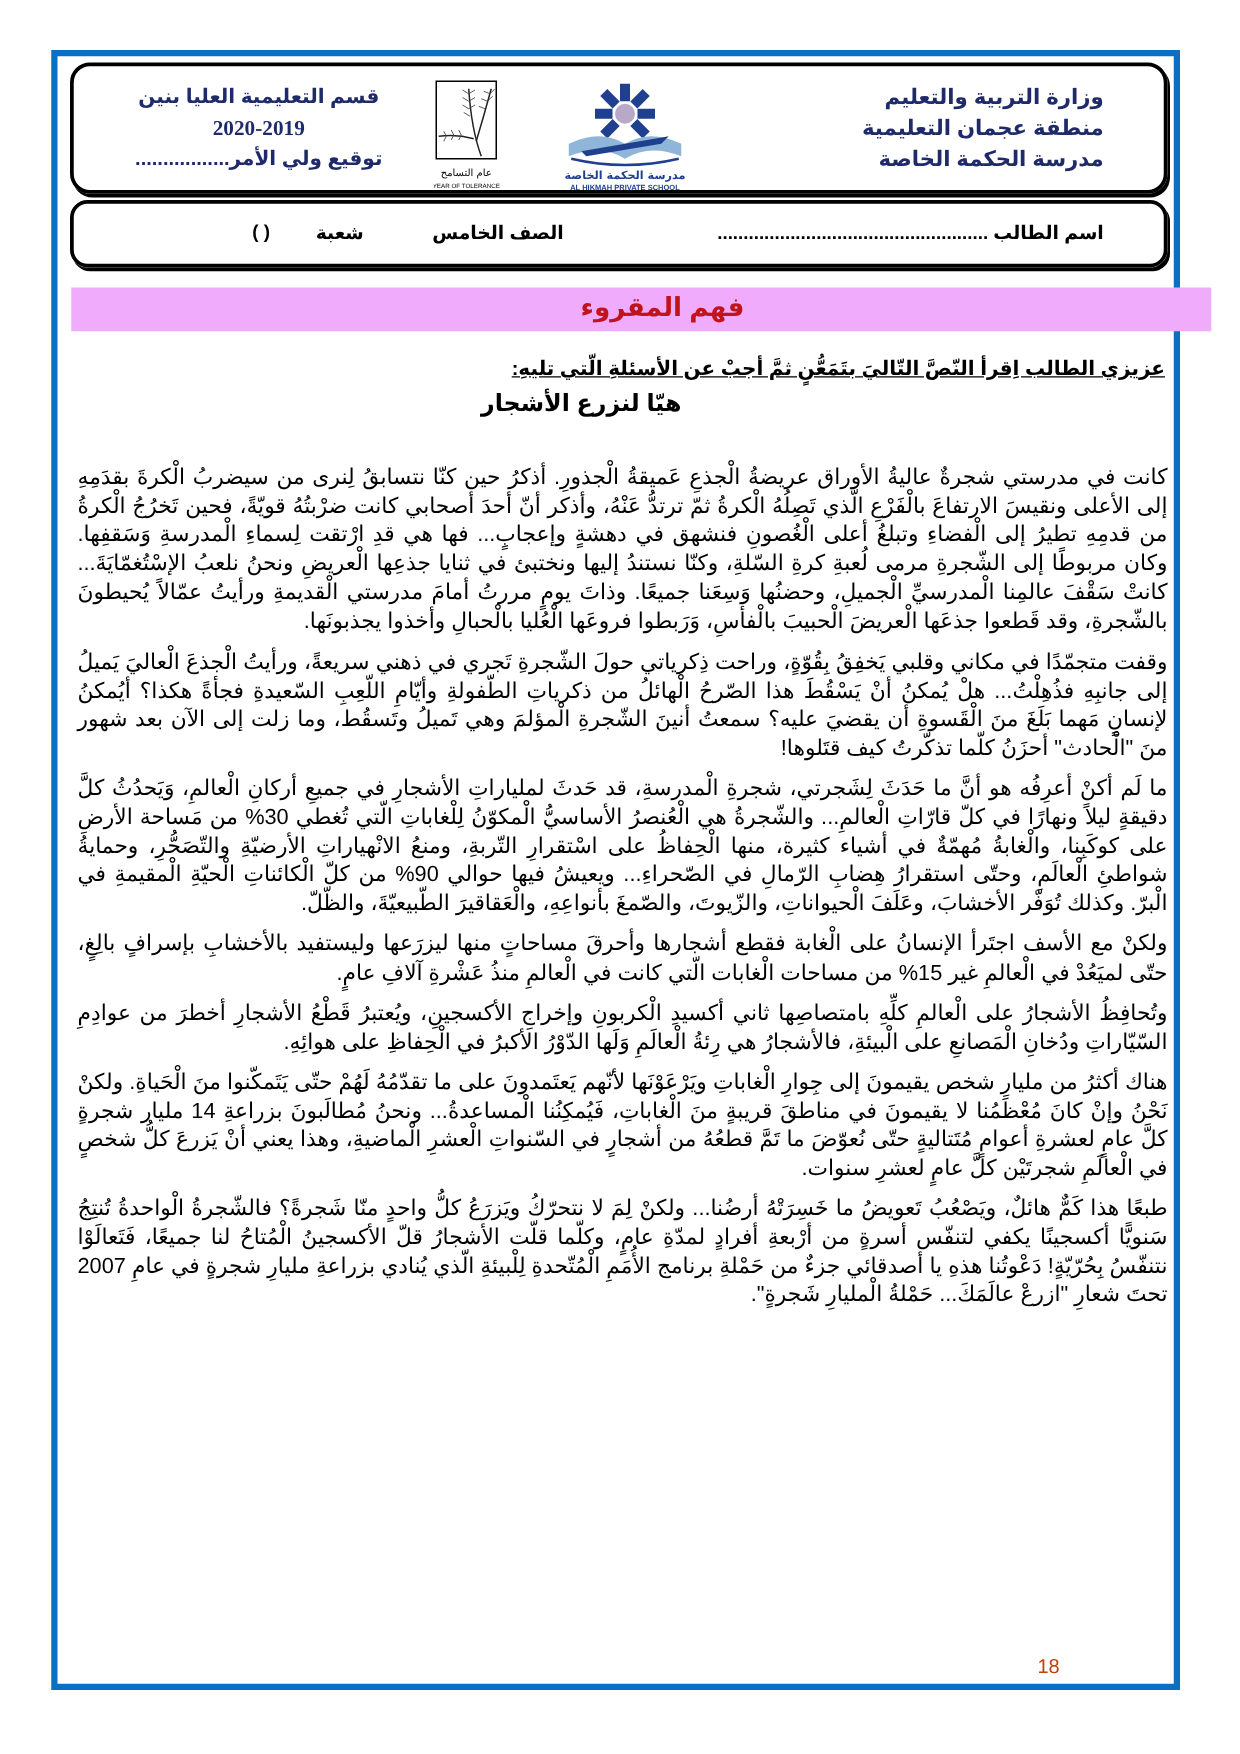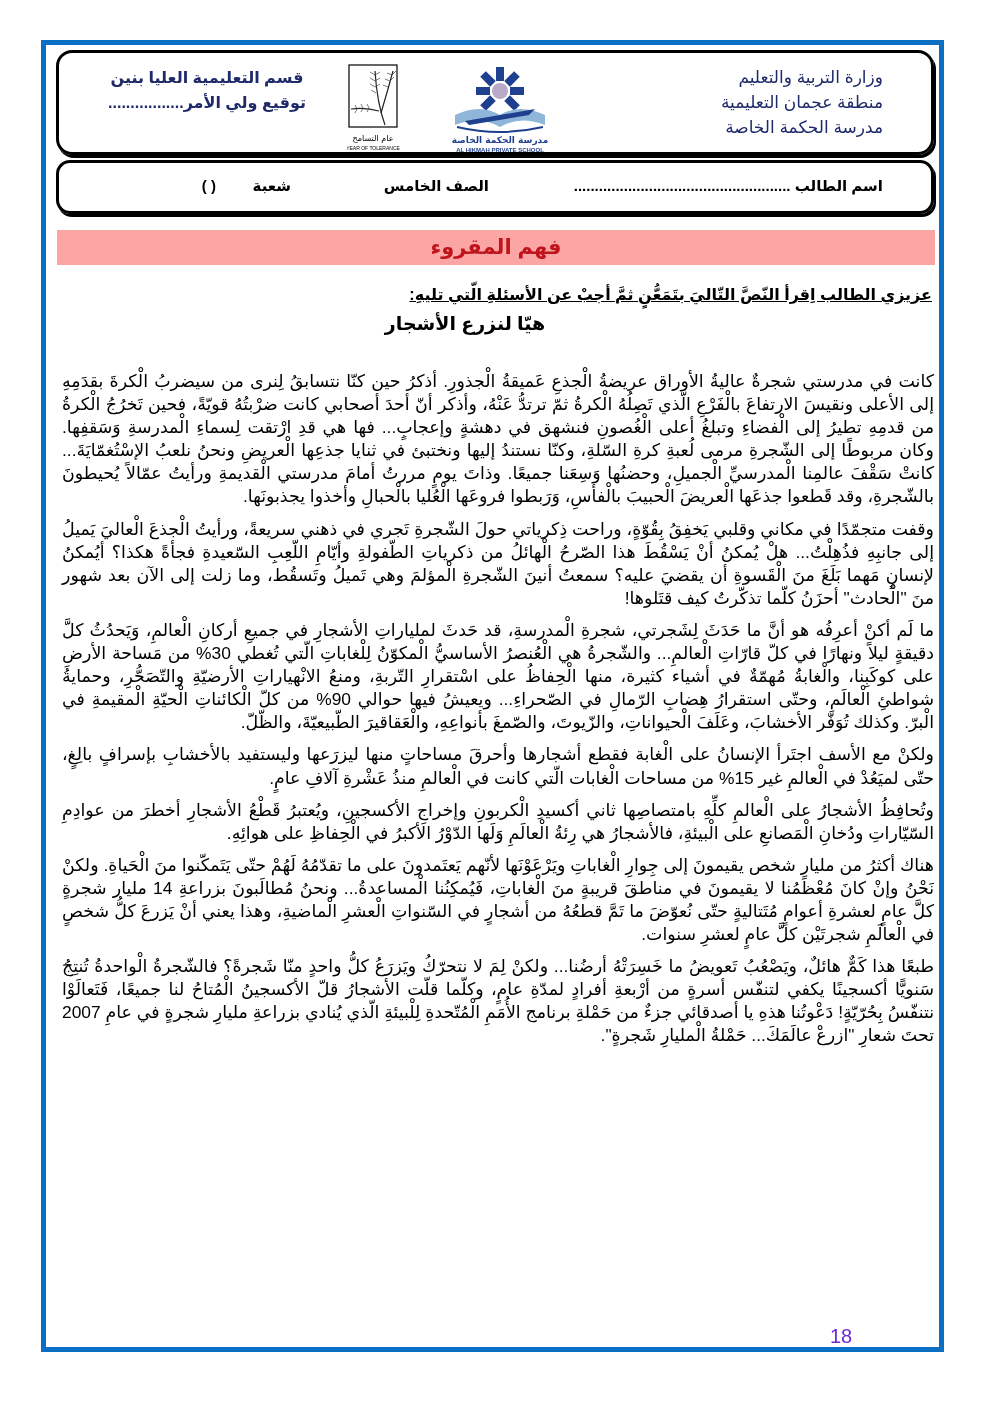--- a/index.html
+++ b/index.html
@@ -8,60 +8,60 @@
       position: absolute; left: 41px; top: 40px; width: 903px; height: 1312px;
       border: 5px solid #0b6fc4; box-sizing: border-box;
     }
     .header-box {
       position: absolute; left: 56px; top: 50px; width: 878px; height: 105px;
       border: 3px solid #000; border-radius: 16px; box-sizing: border-box;
       box-shadow: 2px 3px 0 #000;
     }
     .hdr-right {
       position: absolute; right: 48px; top: 12px; text-align: right; direction: rtl;
-      color: #1f2a6b; font-weight: normal; font-size: 17px; line-height: 25px;
+      color: #1f2a6b; font-weight: bold; font-size: 17px; line-height: 25px;
     }
     .hdr-left {
       position: absolute; left: 28px; top: 12px; text-align: center; direction: rtl;
       color: #1f2a6b; font-weight: bold; font-size: 16px; line-height: 25px; width: 240px;
     }
     .hdr-left .year { font-family: "Liberation Serif", serif; font-size: 17px; }
     .logo-tolerance { position: absolute; left: 288px; top: 10px; width: 60px; height: 90px; }
     .logo-hikmah { position: absolute; left: 366px; top: 12px; width: 150px; height: 88px; }
     .student-box {
       position: absolute; left: 56px; top: 160px; width: 878px; height: 54px;
       border: 3px solid #000; border-radius: 14px; box-sizing: border-box;
       box-shadow: 2px 3px 0 #000;
     }
     .student-row {
       position: absolute; left: 0; right: 0; top: 14px; direction: rtl;
       font-weight: bold; font-size: 15px; color: #000;
     }
     .student-row span { position: absolute; white-space: nowrap; }
     .banner {
       position: absolute; left: 57px; top: 230px; width: 878px; height: 35px;
-      background: #fca5a5; text-align: center;
+      background: #f0abfc; text-align: center; padding-left: 34px;
     }
     .banner-title { color: #c0141c; font-weight: bold; font-size: 21px; line-height: 34px; direction: rtl; }
     .instruction {
       position: absolute; right: 60px; top: 285px; direction: rtl;
       font-weight: bold; font-size: 16px; text-decoration: underline; color: #000;
     }
     .story-title {
       position: absolute; left: 300px; width: 330px; top: 312px; text-align: center; direction: rtl;
       font-weight: bold; font-size: 19px; color: #000;
     }
     .body-text {
       position: absolute; left: 62px; width: 872px; top: 370px; direction: rtl;
       font-size: 17.4px; line-height: 23.1px; color: #000; text-align: justify;
       font-family: "Liberation Sans", "DejaVu Sans", sans-serif;
     }
     .body-text p { margin: 0 0 9px 0; }
     .page-number {
-      position: absolute; left: 830px; top: 1325px; font-size: 20px; color: #6d28d9;
+      position: absolute; left: 830px; top: 1325px; font-size: 16px; color: #c2410c;
     }
   </style>
 </head>
 <body>
 
 <div class="page-frame"></div>
 
 <div class="header-box">
   <div class="hdr-right">
     <div>وزارة التربية والتعليم</div>
@@ -98,28 +98,29 @@
       <path d="M28 12 l-5 -3 M28 18 l-5 -3 M28 24 l-5 -3 M29 30 l-5 -3 M28 12 l5 -3 M28 18 l5 -3 M28 24 l5 -3"></path>
       <path d="M45 12 l-5 -2 M43 18 l-5 -2 M41 24 l-5 -2 M45 12 l4 -4 M43 18 l4 -4"></path>
       <path d="M10 46 l-2 -4 M16 45 l-2 -4 M22 45 l-2 -4 M10 46 l-2 4 M16 45 l-2 4 M22 45 l-2 4"></path>
     </g>
     <text x="26" y="78" text-anchor="middle" font-size="8" fill="#000" font-family="DejaVu Sans, sans-serif">عام التسامح</text>
     <text x="26" y="87" text-anchor="middle" font-size="5" fill="#000" font-family="Liberation Sans, sans-serif">YEAR OF TOLERANCE</text>
   </svg>
 
   <div class="hdr-left">
     <div>قسم التعليمية العليا بنين</div>
+    <div class="year">2020-2019</div>
     <div>توقيع ولي الأمر.................</div>
   </div>
 </div>
 
 <div class="student-box">
   <div class="student-row">
     <span style="right:48px;">اسم الطالب ....................................................</span>
-    <span style="right:442px;">الصف الخامس</span>
+    <span style="right:480px;">الصف الخامس</span>
     <span style="right:640px;margin-left:32px;">شعبة</span>
     <span style="right:715px;">(      )</span>
   </div>
 </div>
 
 <div class="banner">
   <div class="banner-title">فهم المقروء</div>
 </div>
 
 <div class="instruction">عزيزي الطالب اِقرأ النّصَّ التّاليَ بتَمَعُّنٍ ثمَّ أجبْ عن الأسئلةِ الّتي تليهِ:</div>

